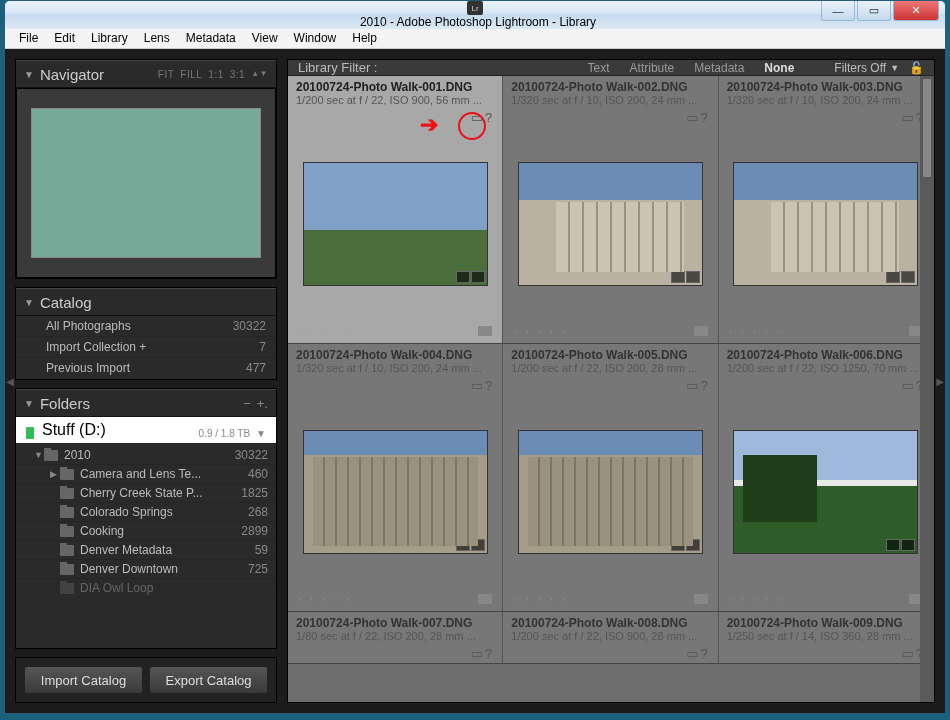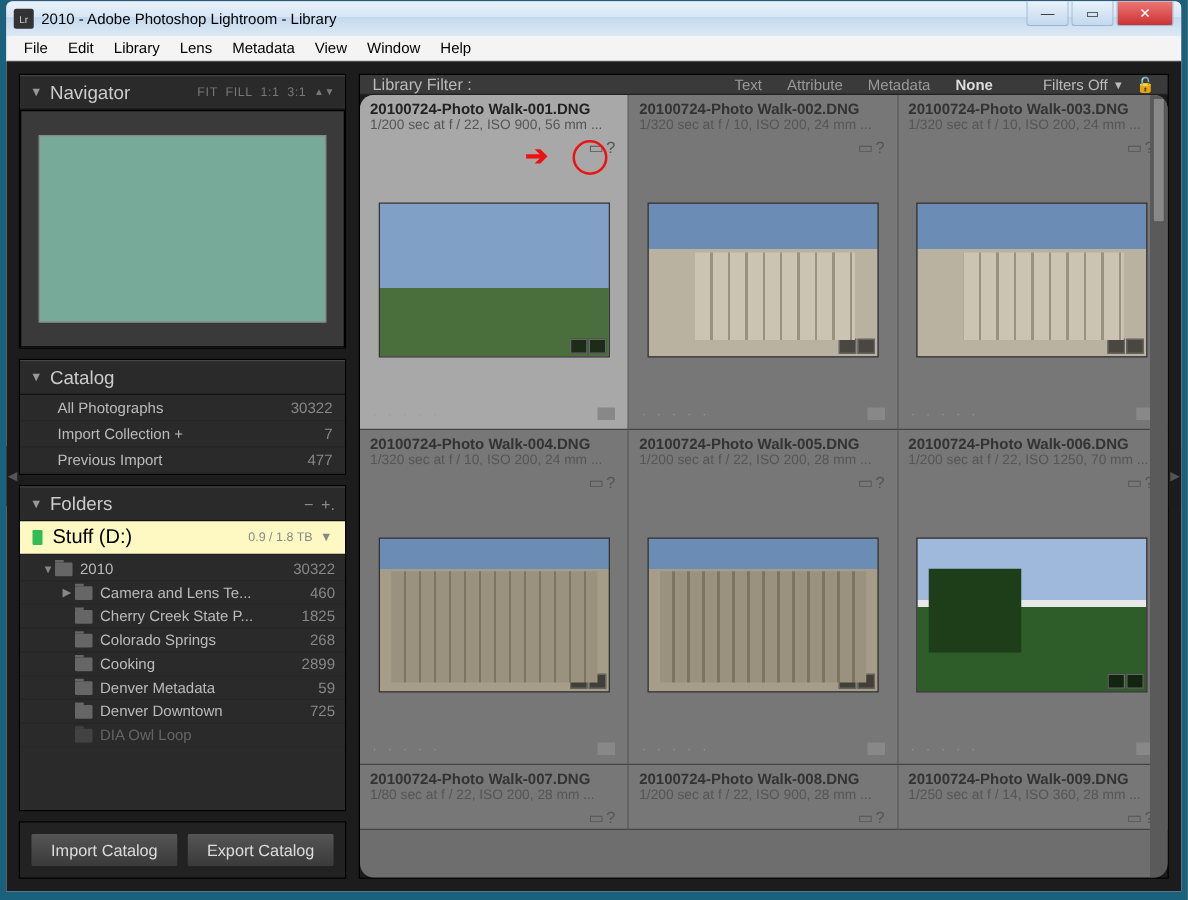--- a/index.html
+++ b/index.html
@@ -1,19 +1,19 @@
 <!DOCTYPE html>
 <html><head>
 <meta charset="utf-8">
 <style>
   * { margin:0; padding:0; box-sizing:border-box; font-family:"Segoe UI",Tahoma,sans-serif; }
   body { width:950px; height:720px; background:#1a617e; overflow:hidden; position:relative; }
   
   .win { position:absolute; left:4px; top:0; right:4px; bottom:6px; background:#fff; border:1px solid #2a5a7a; border-radius:6px 6px 0 0; overflow:hidden; box-shadow:0 0 6px rgba(0,0,0,.4) inset; }
-  .titlebar { height:28px; background:linear-gradient(#e9f2fa,#d6e6f5 45%,#c4d9ee 46%,#dce9f5); display:flex; align-items:center; padding-left:6px; font-size:12px; color:#000; }
+  .titlebar { height:28px; background:linear-gradient(#e9f2fa,#d6e6f5 45%,#c4d9ee 46%,#dce9f5); display:flex; align-items:center; padding-left:6px; font-size:12px; color:#000;flex-direction:column; }
   .titlebar .appicon { width:16px; height:16px; margin-right:6px; background:#333; border-radius:2px; font-size:8px; color:#ccc; display:flex; align-items:center; justify-content:center; }
   .winbtns { position:absolute; right:6px; top:0; display:flex; gap:2px; }
   .winbtn { width:34px; height:20px; border-radius:0 0 3px 3px; display:flex; align-items:center; justify-content:center; font-size:11px; color:#333; background:linear-gradient(#e9f2fa,#c4d9ee); border:1px solid #9ab8d4; border-top:none; }
   .winbtn.close { background:linear-gradient(#e77,#c33); color:#fff; width:46px; }
   
   .menubar { height:20px; background:#f4f4f4; border-bottom:1px solid #ccc; display:flex; padding-left:6px; font-size:12px; color:#000; }
   .menubar span { padding:2px 8px; cursor:default; }
   
   .app { position:absolute; left:0; right:0; top:48px; bottom:0; background:#1c1c1c; display:flex; padding:10px; gap:10px; }
   .panel-bg { background:#2a2a2a; border:1px solid #000; }
@@ -21,40 +21,40 @@
   .left { width:262px; display:flex; flex-direction:column; gap:8px; }
   .section-hdr { display:flex; align-items:center; height:28px; padding:0 8px; background:#2a2a2a; color:#ccc; font-size:15px; font-weight:300; border-top:1px solid #444; border-bottom:1px solid #111; }
   .section-hdr .tri { font-size:10px; margin-right:6px; color:#999; }
   .nav-modes { margin-left:auto; font-size:10px; color:#777; letter-spacing:.5px; display:flex; gap:6px; }
   .nav-thumb { height:190px; background:#3a3a3a; display:flex; align-items:center; justify-content:center; border:1px solid #000; }
   .nav-thumb .img { width:230px; height:150px; background:#7a9; border:1px solid #888; position:relative; overflow:hidden; }
   .catalog-list, .folder-list { font-size:12px; color:#ccc;text-align:right; }
   .cat-row { display:flex; justify-content:space-between; padding:3px 10px 3px 30px; color:#bbb; border-bottom:1px solid #252525; }
   .cat-row .cnt { color:#888; }
   .folders-hdr-icons { margin-left:auto; font-size:13px; color:#888; display:flex; gap:6px; }
-  .vol-row { display:flex; align-items:center; padding:4px 10px; background:#fef9c3; border-bottom:1px solid #222; }
+  .vol-row { display:flex; align-items:flex-end; padding:4px 10px; background:#ffffff; border-bottom:1px solid #222; }
   .vol-light { width:8px; height:12px; background:#3b5; margin-right:8px; border-radius:1px; }
   .vol-row .cap { margin-left:auto; font-size:10px; color:#888; }
   .tree { padding:2px 0; }
   .tree-row { display:flex; align-items:center; padding:2px 8px 2px 18px; font-size:12px; color:#bbb; border-bottom:1px solid #252525; }
   .tree-row.depth1 { padding-left:34px; }
   .tree-row .arrow { width:10px; font-size:9px; color:#888; }
   .tree-row .foldericon { width:14px; height:11px; background:#666; margin-right:6px; border-radius:1px; position:relative; }
   .tree-row .foldericon:before{content:"";position:absolute;top:-2px;left:0;width:7px;height:2px;background:#666;}
   .tree-row .cnt { margin-left:auto; color:#888; }
   .btn-row { display:flex; gap:6px; padding:8px; }
   .lr-btn { flex:1; background:linear-gradient(#555,#3a3a3a); border:1px solid #222; color:#ddd; height:28px; font-size:13px; border-radius:3px; display:flex; align-items:center; justify-content:center; }
   
   .right { flex:1; display:flex; flex-direction:column; }
   .filter-bar { height:16px; background:#3a3a3a; display:flex; align-items:center; padding:0 10px; font-size:12px; color:#999; border-bottom:1px solid #222; }
   .filter-bar .lbl { color:#bbb; font-size:13px; margin-right:auto; }
   .filter-tab { margin:0 10px; color:#999; }
   .filter-tab.active { color:#ddd; font-weight:bold; }
   .filter-off { margin-left:30px; color:#bbb; display:flex; align-items:center; gap:4px; }
-  .grid-wrap { flex:1; background:#6e6e6e; overflow:auto; padding:0; position:relative;border-radius:11px; }
+  .grid-wrap { flex:1; background:#6e6e6e; overflow:auto; padding:0; position:relative; }
   .grid { display:grid; grid-template-columns:repeat(3,1fr); }
   .cell { border-right:1px solid #555; border-bottom:1px solid #444; background:#777; display:flex; flex-direction:column; height:268px; }
   .cell.sel { background:#a8a8a8; }
   .cell-top { padding:4px 8px 2px; }
   .fname { font-size:12px; font-weight:bold; color:#333; }
   .cell.sel .fname { color:#222; }
   .meta { font-size:11px; color:#555; white-space:nowrap; overflow:hidden; text-overflow:ellipsis; }
   .badge-row { height:20px; display:flex; justify-content:flex-end; padding:2px 10px; gap:2px; color:#555; font-size:13px; }
   .thumb-wrap { flex:1; display:flex; align-items:center; justify-content:center; }
   .thumb { width:185px; height:124px; border:1px solid #333; background:#89a; position:relative; overflow:hidden; }

